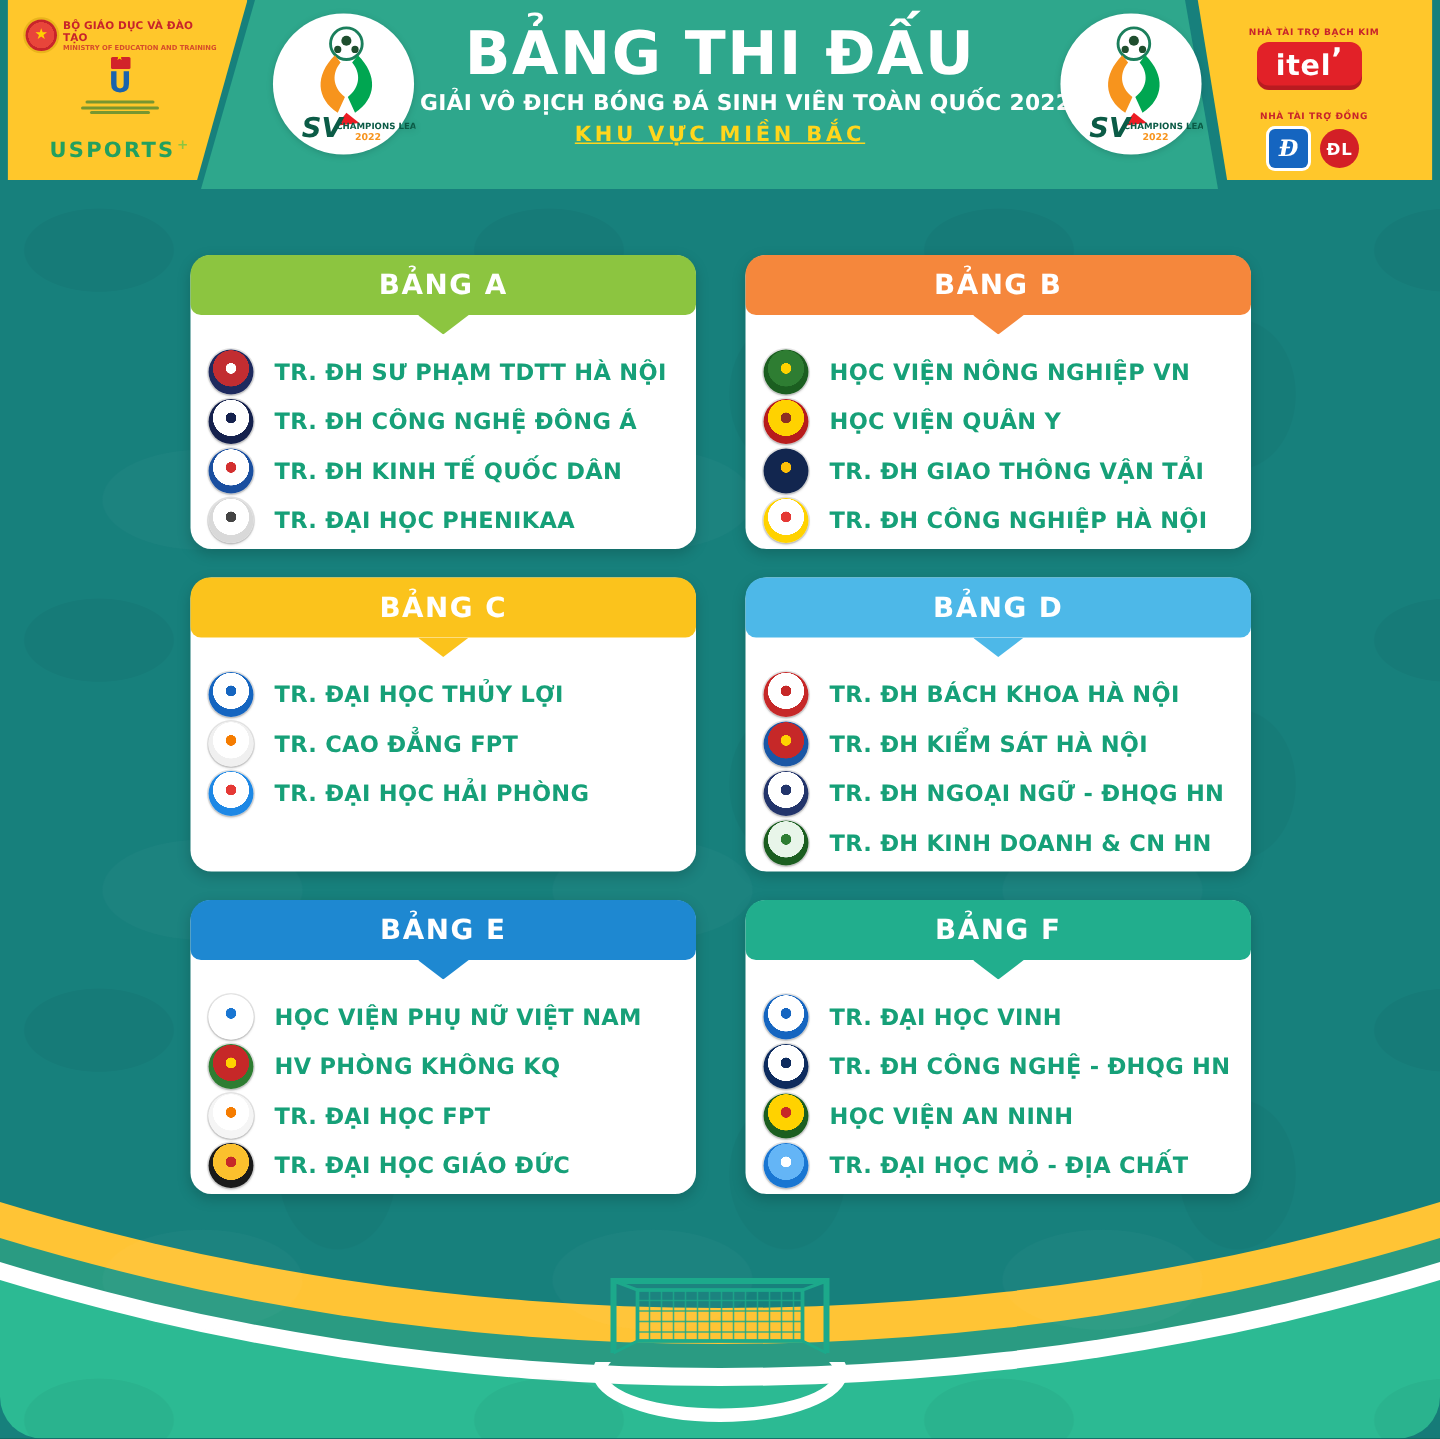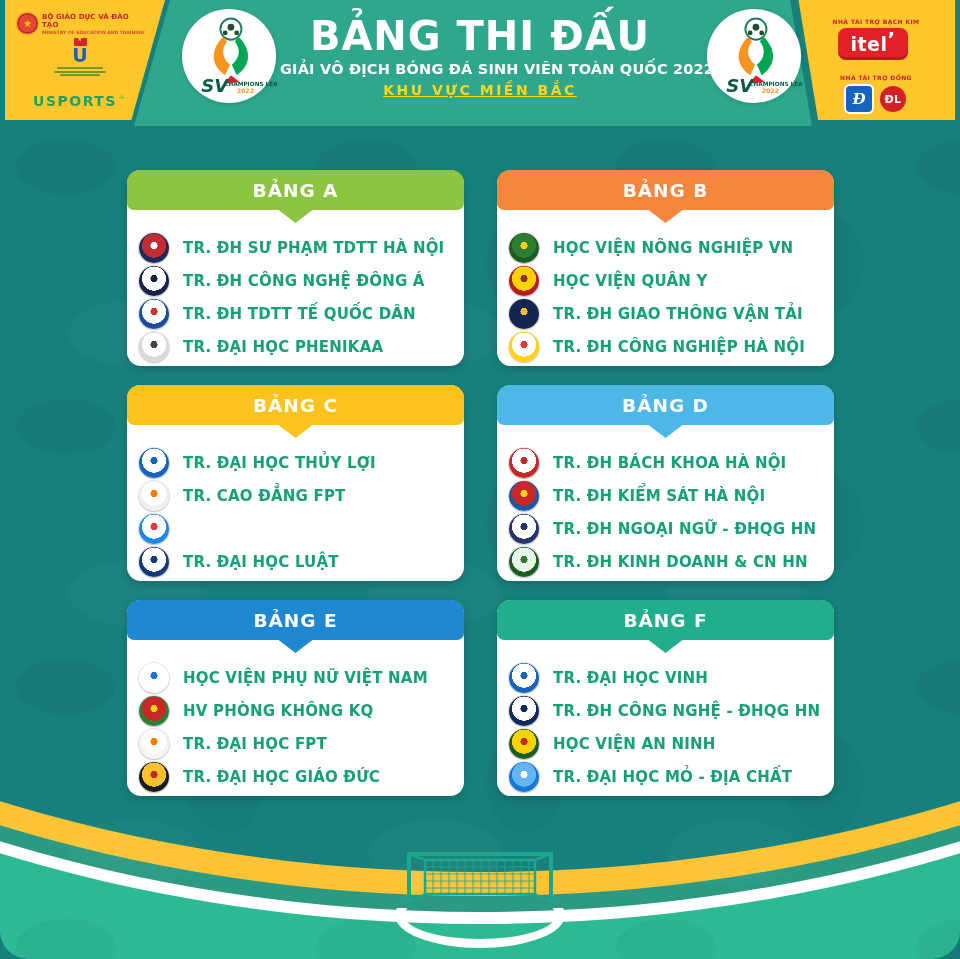--- a/index.html
+++ b/index.html
@@ -194,21 +194,21 @@
           <li class="team">
             <span class="crest" style="background: radial-gradient(circle at 50% 42%, rgb(255, 255, 255) 0px, rgb(255, 255, 255) 15%, rgb(194, 45, 49) 16%, rgb(194, 45, 49) 52%, rgb(30, 42, 94) 53%, rgb(30, 42, 94) 100%);"></span>
             <span class="team-name">TR. ĐH SƯ PHẠM TDTT HÀ NỘI</span>
           </li>
           <li class="team">
             <span class="crest" style="background: radial-gradient(circle at 50% 42%, rgb(21, 33, 77) 0px, rgb(21, 33, 77) 15%, rgb(255, 255, 255) 16%, rgb(255, 255, 255) 52%, rgb(21, 33, 77) 53%, rgb(21, 33, 77) 100%);"></span>
             <span class="team-name">TR. ĐH CÔNG NGHỆ ĐÔNG Á</span>
           </li>
           <li class="team">
             <span class="crest" style="background: radial-gradient(circle at 50% 42%, rgb(211, 47, 47) 0px, rgb(211, 47, 47) 15%, rgb(255, 255, 255) 16%, rgb(255, 255, 255) 52%, rgb(26, 79, 160) 53%, rgb(26, 79, 160) 100%);"></span>
-            <span class="team-name">TR. ĐH TDTT TẾ QUỐC DÂN</span>
+            <span class="team-name">TR. ĐH KINH TẾ QUỐC DÂN</span>
           </li>
           <li class="team">
             <span class="crest" style="background: radial-gradient(circle at 50% 42%, rgb(68, 68, 68) 0px, rgb(68, 68, 68) 15%, rgb(255, 255, 255) 16%, rgb(255, 255, 255) 52%, rgb(217, 217, 217) 53%, rgb(217, 217, 217) 100%);"></span>
             <span class="team-name">TR. ĐẠI HỌC PHENIKAA</span>
           </li>
         </ul>
   </section>
 
   <section class="card">
     <div class="card-header" style="background: rgb(245, 135, 60);">
@@ -244,24 +244,21 @@
           <li class="team">
             <span class="crest" style="background: radial-gradient(circle at 50% 42%, rgb(21, 101, 192) 0px, rgb(21, 101, 192) 15%, rgb(255, 255, 255) 16%, rgb(255, 255, 255) 52%, rgb(21, 101, 192) 53%, rgb(21, 101, 192) 100%);"></span>
             <span class="team-name">TR. ĐẠI HỌC THỦY LỢI</span>
           </li>
           <li class="team">
             <span class="crest" style="background: radial-gradient(circle at 50% 42%, rgb(245, 124, 0) 0px, rgb(245, 124, 0) 15%, rgb(255, 255, 255) 16%, rgb(255, 255, 255) 52%, rgb(240, 240, 240) 53%, rgb(240, 240, 240) 100%);"></span>
             <span class="team-name">TR. CAO ĐẲNG FPT</span>
           </li>
           <li class="team">
             <span class="crest" style="background: radial-gradient(circle at 50% 42%, rgb(229, 57, 53) 0px, rgb(229, 57, 53) 15%, rgb(255, 255, 255) 16%, rgb(255, 255, 255) 52%, rgb(30, 136, 229) 53%, rgb(30, 136, 229) 100%);"></span>
-          </li>
-          <li class="team">
-            <span class="crest" style="background: radial-gradient(circle at 50% 42%, rgb(18, 58, 125) 0px, rgb(18, 58, 125) 15%, rgb(255, 255, 255) 16%, rgb(255, 255, 255) 52%, rgb(18, 58, 125) 53%, rgb(18, 58, 125) 100%);"></span>
-            <span class="team-name">TR. ĐẠI HỌC LUẬT</span>
+            <span class="team-name">TR. ĐẠI HỌC HẢI PHÒNG</span>
           </li>
         </ul>
   </section>
 
   <section class="card">
     <div class="card-header" style="background: rgb(77, 184, 232);">
       <span class="card-title">BẢNG D</span>
       <span class="notch" style="background: rgb(77, 184, 232);"></span>
     </div>
     <ul class="team-list">

